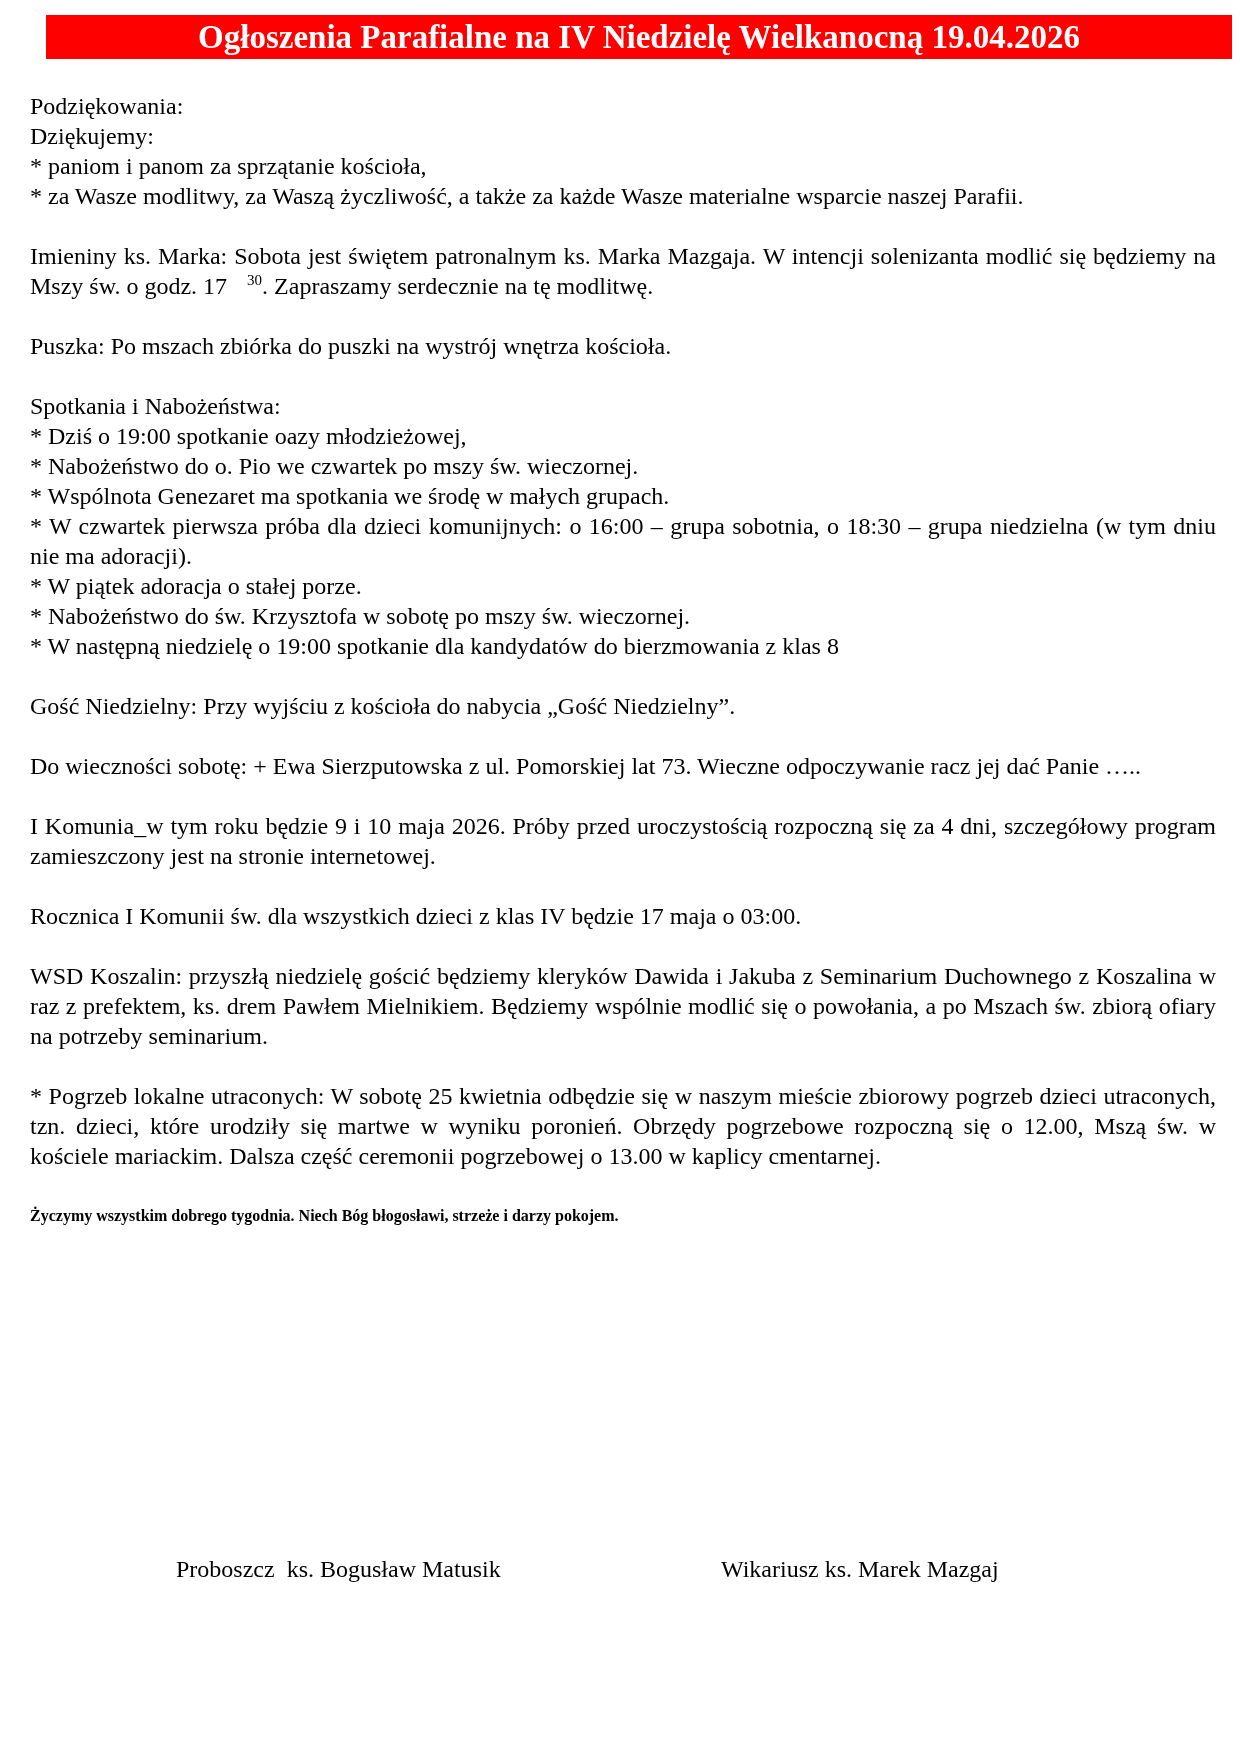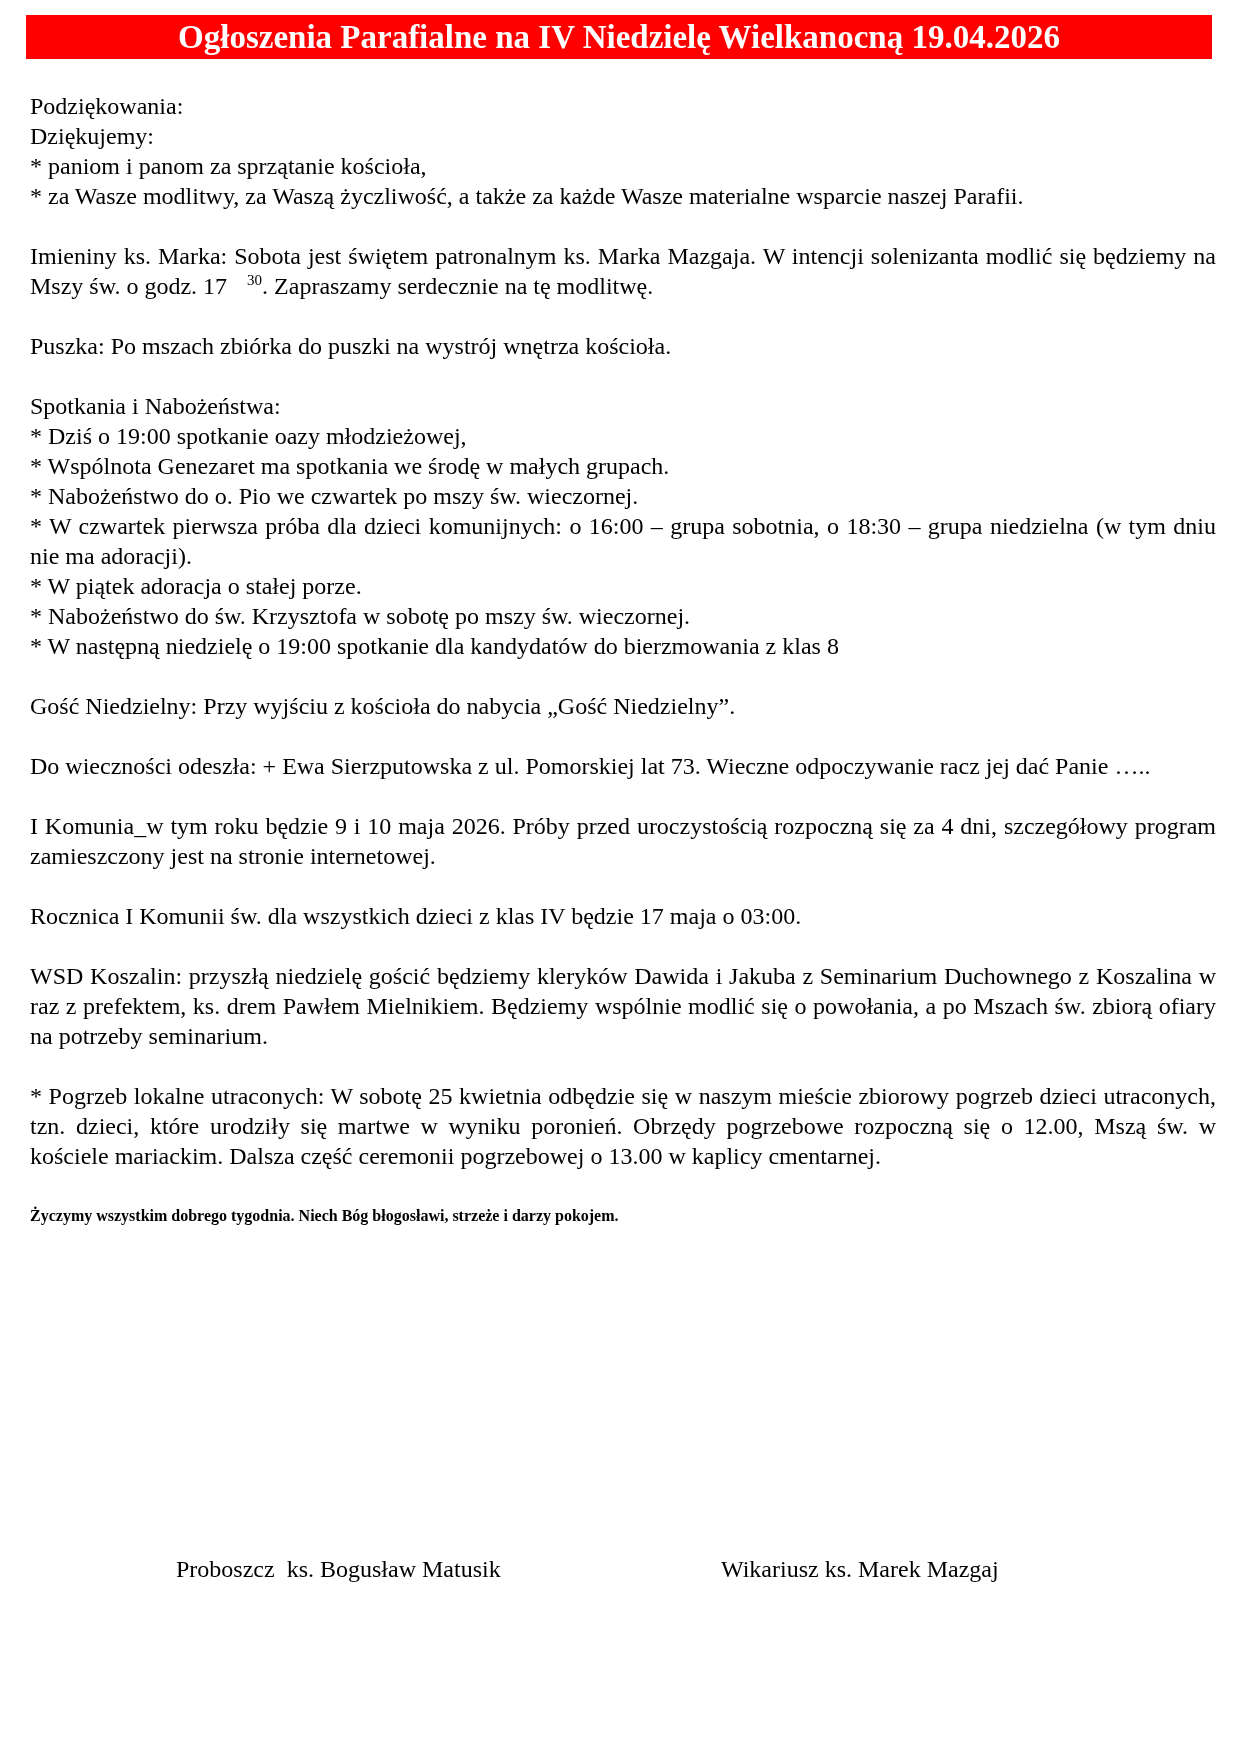--- a/index.html
+++ b/index.html
@@ -2,21 +2,21 @@
 <html><head>
 <meta charset="utf-8">
 <style>
   html, body { margin: 0; padding: 0; background: #ffffff; }
   body {
     width: 1240px; height: 1754px; position: relative; overflow: hidden;
     font-family: "Liberation Serif", "DejaVu Serif", serif;
     color: #000;
   }
   .banner {
-    position: absolute; left: 26px; top: 15px; width: 1186px; height: 44px;
+    position: absolute; left: 46px; top: 15px; width: 1186px; height: 44px;
     background: #ff0000; color: #fff; text-align: center;
     font-weight: bold; font-size: 33px; line-height: 44px;
   }
   .content {
     position: absolute; left: 30px; top: 91px; width: 1186px;
     font-size: 24px; line-height: 30px;
   }
   .para { margin: 0 0 30px 0; text-align: justify; }
   .line { display: block; }
   .b { font-weight: normal; }
@@ -46,34 +46,34 @@
     <span class="b">Imieniny ks. Marka:</span><span> Sobota jest świętem patronalnym ks. Marka Mazgaja. W intencji solenizanta modlić się będziemy na Mszy św. o godz. 17</span><sup>30</sup><span>. Zapraszamy serdecznie na tę modlitwę.</span>
   </div>
 
   <div class="para">
     <span class="b">Puszka:</span><span> Po mszach zbiórka do puszki na wystrój wnętrza kościoła.</span>
   </div>
 
   <div class="para">
     <span class="line b">Spotkania i Nabożeństwa:</span>
     <span class="line">* Dziś o 19:00 spotkanie oazy młodzieżowej,</span>
+    <span class="line">* Nabożeństwo do o. Pio we czwartek po mszy św. wieczornej.</span>
     <span class="line">* Wspólnota Genezaret ma spotkania we środę w małych grupach.</span>
-    <span class="line">* Nabożeństwo do o. Pio we czwartek po mszy św. wieczornej.</span>
     <span class="line">* W czwartek pierwsza próba dla dzieci komunijnych: o 16:00 – grupa sobotnia, o 18:30 – grupa niedzielna (w tym dniu nie ma adoracji).</span>
     <span class="line">* W piątek adoracja o stałej porze.</span>
     <span class="line">* Nabożeństwo do św. Krzysztofa w sobotę po mszy św. wieczornej.</span>
     <span class="line">* W następną niedzielę o 19:00 spotkanie dla kandydatów do bierzmowania z klas 8</span>
   </div>
 
   <div class="para">
     <span class="b">Gość Niedzielny:</span><span> Przy wyjściu z kościoła do nabycia „Gość Niedzielny”.</span>
   </div>
 
   <div class="para">
-    <span class="b">Do wieczności odeszła</span><span>: + Ewa Sierzputowska z ul. Pomorskiej lat 73. Wieczne odpoczywanie racz jej dać Panie …..</span>
+    <span class="b">Do wieczności sobotę</span><span>: + Ewa Sierzputowska z ul. Pomorskiej lat 73. Wieczne odpoczywanie racz jej dać Panie …..</span>
   </div>
 
   <div class="para">
     <span class="b">I Komunia</span><span>_w tym roku będzie 9 i 10 maja 2026. Próby przed uroczystością rozpoczną się za 4 dni, szczegółowy program zamieszczony jest na stronie internetowej.</span>
   </div>
 
   <div class="para">
     <span class="b">Rocznica I Komunii św</span><span>. dla wszystkich dzieci z klas IV będzie 17 maja o 03:00.</span>
   </div>
 

